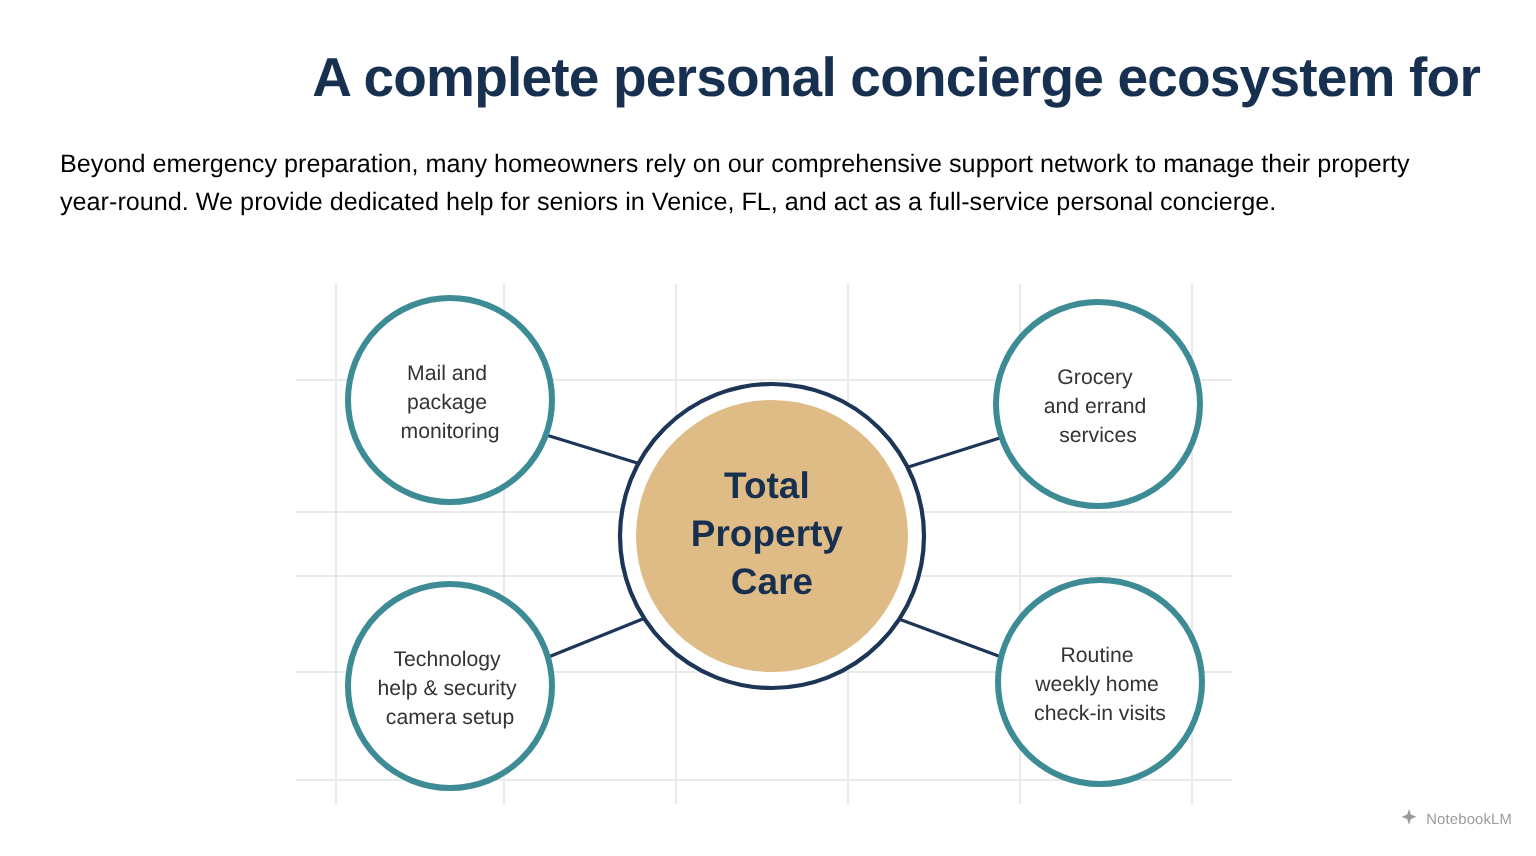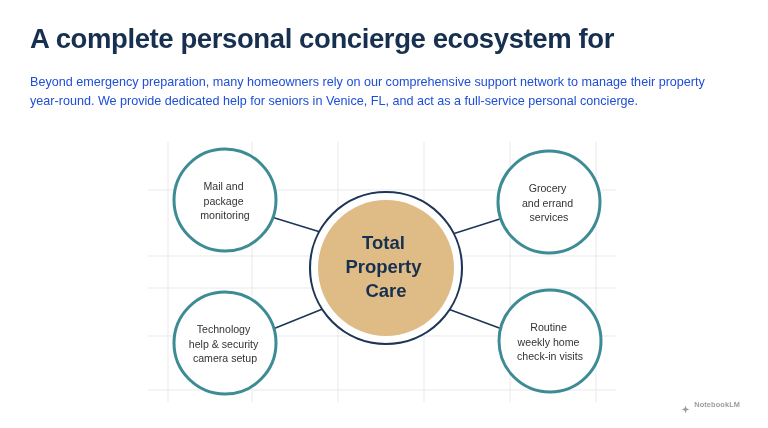--- a/index.html
+++ b/index.html
@@ -28,27 +28,28 @@
     top: 22px;
     width: 710px;
   }
   .headline {
     font-size: 27.5px;
     line-height: 1.26;
     font-weight: 700;
     color: #17304f;
     letter-spacing: -0.4px;
     margin: 0;
+    text-align: right;
   }
   .subcopy {
     margin: 0;
     padding-top: 16px;
     font-size: 12.6px;
     line-height: 1.55;
-    color: #1d4ed8;
+    color: #000000;
     max-width: 706px;
   }
 
   
   .diagram {
     position: absolute;
     left: 0;
     top: 138px;
     width: 768px;
     height: 268px;
@@ -65,26 +66,26 @@
   .hub-text {
     font-family: "Liberation Sans", sans-serif;
     font-size: 18.5px;
     font-weight: 700;
     fill: #17304f;
   }
 
   
   .watermark {
     position: absolute;
-    right: 28px;
+    right: 12px;
     bottom: 10px;
     display: flex;
+    align-items: center;
     gap: 4px;
     opacity: 0.62;
-    font-weight: bold;
   }
   .watermark-label {
     font-size: 7.4px;
     color: #5d5d5d;
     letter-spacing: 0.1px;
   }
 </style>
 </head>
 <body>
 

